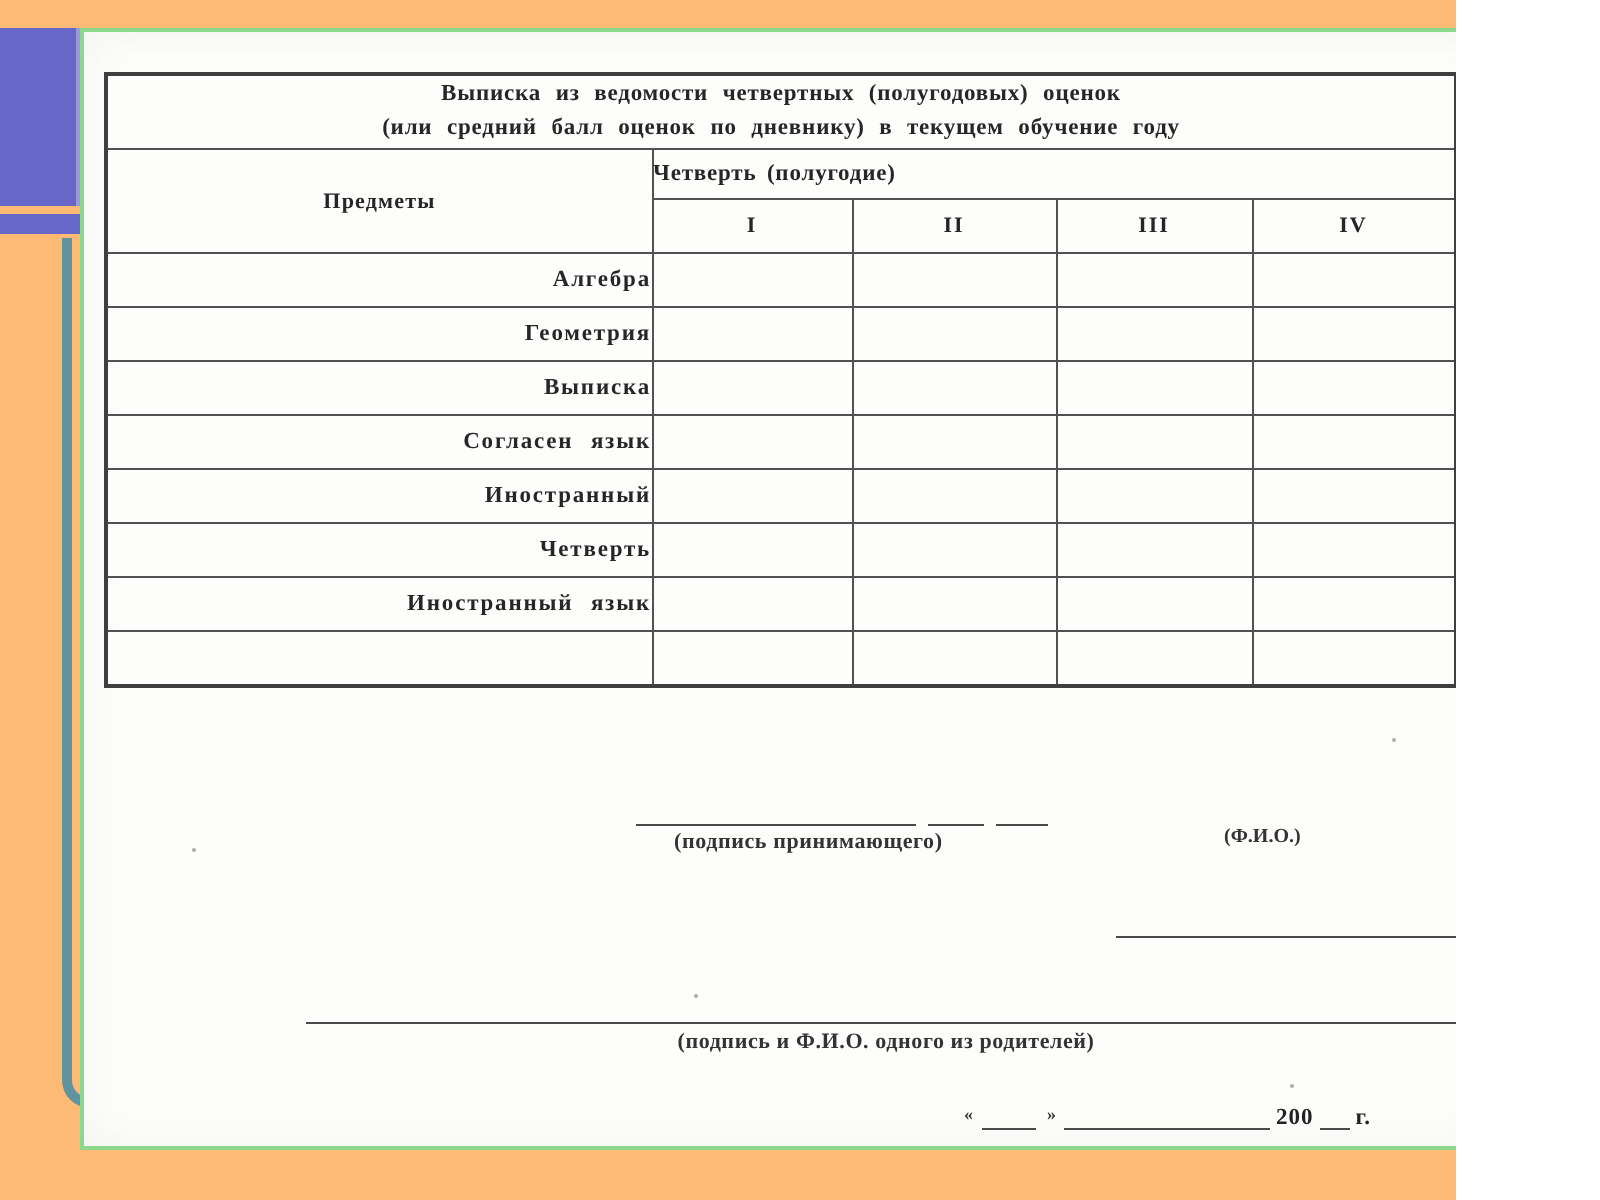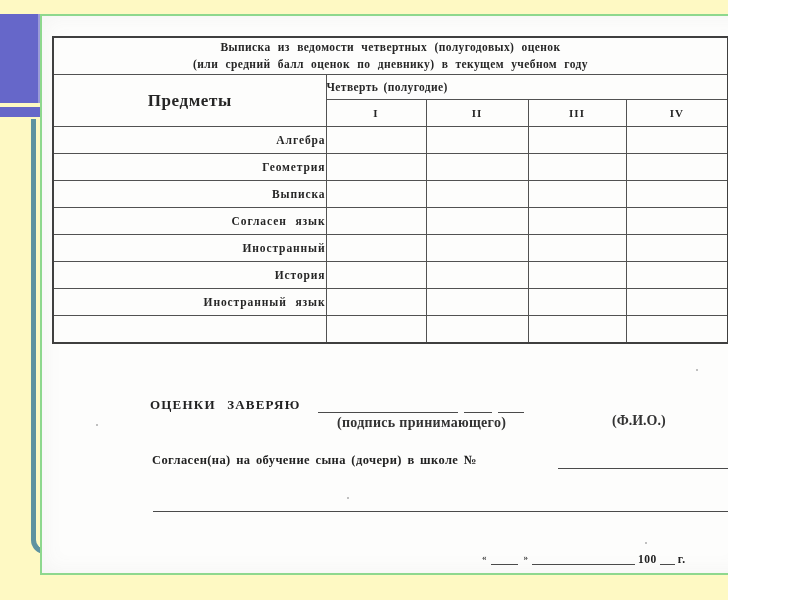--- a/index.html
+++ b/index.html
@@ -1,16 +1,16 @@
 <!DOCTYPE html>
 <html><head>
 <meta charset="utf-8">
 <style>
   html,body{margin:0;padding:0;background:#ffffff;}
-  .slide{position:relative;width:728px;height:600px;background:#fef9c3;overflow:hidden;
+  .slide{position:relative;width:728px;height:600px;background:#fdba74;overflow:hidden;
          font-family:"Liberation Serif","DejaVu Serif",serif;}
 
   
   .accent-top{position:absolute;left:0;top:14px;width:38px;height:89px;background:#6667c9;
               border-right:2px solid #9a9ad9;}
   .accent-strip{position:absolute;left:0;top:107px;width:40px;height:10px;background:#6667c9;}
   .rule-left{position:absolute;left:31px;top:119px;width:12px;height:430px;
              border-left:5px solid #5f93a0;border-bottom:5px solid #5f93a0;
              border-bottom-left-radius:14px;}
 
@@ -23,33 +23,33 @@
   
   .paper{position:absolute;left:42px;top:16px;width:706px;height:557px;background:#fdfdfc;
          box-shadow:inset 0 0 22px rgba(110,110,110,0.07);color:#262626;}
 
   
   table.grades{position:absolute;left:10px;top:20px;width:675px;border-collapse:collapse;
                table-layout:fixed;border:2px solid #3f3f3f;}
   table.grades td,table.grades th{border:1px solid #525252;padding:0;font-weight:bold;color:#262626;}
   .title-cell{height:36px;text-align:center;font-size:11.5px;line-height:1.45;
               letter-spacing:0.4px;word-spacing:4px;}
-  .subjects-head{font-size:17px;text-align:center;letter-spacing:0.6px;}
+  .subjects-head{font-size:11px;text-align:center;letter-spacing:0.6px;}
   .quarter-head{height:24px;font-size:11.5px;letter-spacing:0.4px;word-spacing:2px;}
   .roman-cell{height:26px;text-align:center;font-size:11px;letter-spacing:1px;}
   .subject-cell{height:26px;text-align:right;padding-left:12px;font-size:11.5px;
                 letter-spacing:0.9px;word-spacing:5px;}
   .grade-cell{height:26px;}
 
   
   .abs{position:absolute;}
   .lbl-strong{font-size:13px;font-weight:bold;letter-spacing:1.2px;word-spacing:7px;color:#222;}
   .lbl-consent{font-size:12.5px;font-weight:bold;letter-spacing:0.4px;word-spacing:2px;color:#222;}
-  .caption{font-size:14px;font-weight:bold;letter-spacing:0.3px;color:#333;}
-  .fio{font-size:14px;font-weight:bold;color:#333;}
+  .caption{font-size:11px;font-weight:bold;letter-spacing:0.3px;color:#333;}
+  .fio{font-size:10px;font-weight:bold;color:#333;}
   .uline{border-bottom:1.5px solid #4a4a4a;height:15px;}
   .center{text-align:center;}
 
   .date-line{display:flex;align-items:flex-end;height:16px;}
   .date-line .q{font-size:9px;font-weight:bold;align-self:center;line-height:1;color:#333;}
   .date-line .blank{border-bottom:1.5px solid #4a4a4a;height:13px;display:inline-block;}
   .date-line .yr{font-size:11.5px;font-weight:bold;letter-spacing:0.5px;color:#222;margin:0 3px;}
   .gap4{margin-left:4px;} .gap6{margin-left:6px;}
 
   .speck{position:absolute;width:2px;height:2px;background:#8a8a8a;border-radius:50%;opacity:.7;}
@@ -73,21 +73,21 @@
         <col style="width:273px">
           <col style="width:100px">
           <col style="width:102px">
         <col style="width:98px">
           <col style="width:102px">
       </colgroup>
       <tbody>
         <tr>
           <td class="title-cell" colspan="5">
             <div>Выписка из ведомости четвертных (полугодовых) оценок</div>
-            <div>(или средний балл оценок по дневнику) в текущем учебном году</div>
+            <div>(или средний балл оценок по дневнику) в текущем обучение году</div>
           </td>
         </tr>
         <tr>
           <td class="subjects-head" rowspan="2">Предметы</td>
           <td class="quarter-head" colspan="4">Четверть (полугодие)</td>
         </tr>
         <tr>
           <td class="roman-cell">I</td>
           <td class="roman-cell">II</td>
           <td class="roman-cell">III</td>
@@ -122,21 +122,21 @@
           <td class="grade-cell"></td>
         </tr>
         <tr>
           <td class="subject-cell">Иностранный</td>
           <td class="grade-cell"></td>
           <td class="grade-cell"></td>
           <td class="grade-cell"></td>
           <td class="grade-cell"></td>
         </tr>
         <tr>
-          <td class="subject-cell">История</td>
+          <td class="subject-cell">Четверть</td>
           <td class="grade-cell"></td>
           <td class="grade-cell"></td>
           <td class="grade-cell"></td>
           <td class="grade-cell"></td>
         </tr>
         <tr>
           <td class="subject-cell">Иностранный язык</td>
           <td class="grade-cell"></td>
           <td class="grade-cell"></td>
           <td class="grade-cell"></td>
@@ -145,38 +145,37 @@
         <tr>
           <td class="subject-cell"></td>
           <td class="grade-cell"></td>
           <td class="grade-cell"></td>
           <td class="grade-cell"></td>
           <td class="grade-cell"></td>
         </tr>
       </tbody>
     </table>
 
-    <div class="abs lbl-strong" style="left:108px;top:381px;">ОЦЕНКИ ЗАВЕРЯЮ</div>
     <div class="abs uline" style="left:276px;top:381px;width:140px;"></div>
     <div class="abs uline" style="left:422px;top:381px;width:28px;"></div>
     <div class="abs uline" style="left:456px;top:381px;width:26px;"></div>
     <div class="abs caption" style="left:295px;top:399px;">(подпись принимающего)</div>
     <div class="abs fio" style="left:570px;top:397px;">(Ф.И.О.)</div>
 
-    <div class="abs lbl-consent" style="left:110px;top:437px;">Согласен(на) на обучение сына (дочери) в школе №</div>
     <div class="abs uline" style="left:516px;top:437px;width:174px;"></div>
 
     <div class="abs uline" style="left:111px;top:480px;width:580px;"></div>
+    <div class="abs caption center" style="left:111px;top:499px;width:580px;">(подпись и Ф.И.О. одного из родителей)</div>
 
     <div class="abs date-line" style="left:440px;top:533px;">
       <span class="q">«</span>
       <span class="blank gap4" style="width:27px;"></span>
       <span class="q gap6">»</span>
       <span class="blank gap4" style="width:103px;"></span>
-      <span class="yr gap6">100</span>
+      <span class="yr gap6">200</span>
       <span class="blank" style="width:15px;"></span>
       <span class="yr">г.</span>
     </div>
 
     <div class="speck" style="left:54px;top:408px;"></div>
     <div class="speck" style="left:305px;top:481px;"></div>
     <div class="speck" style="left:654px;top:353px;"></div>
     <div class="speck" style="left:603px;top:526px;"></div>
   </div>
 

